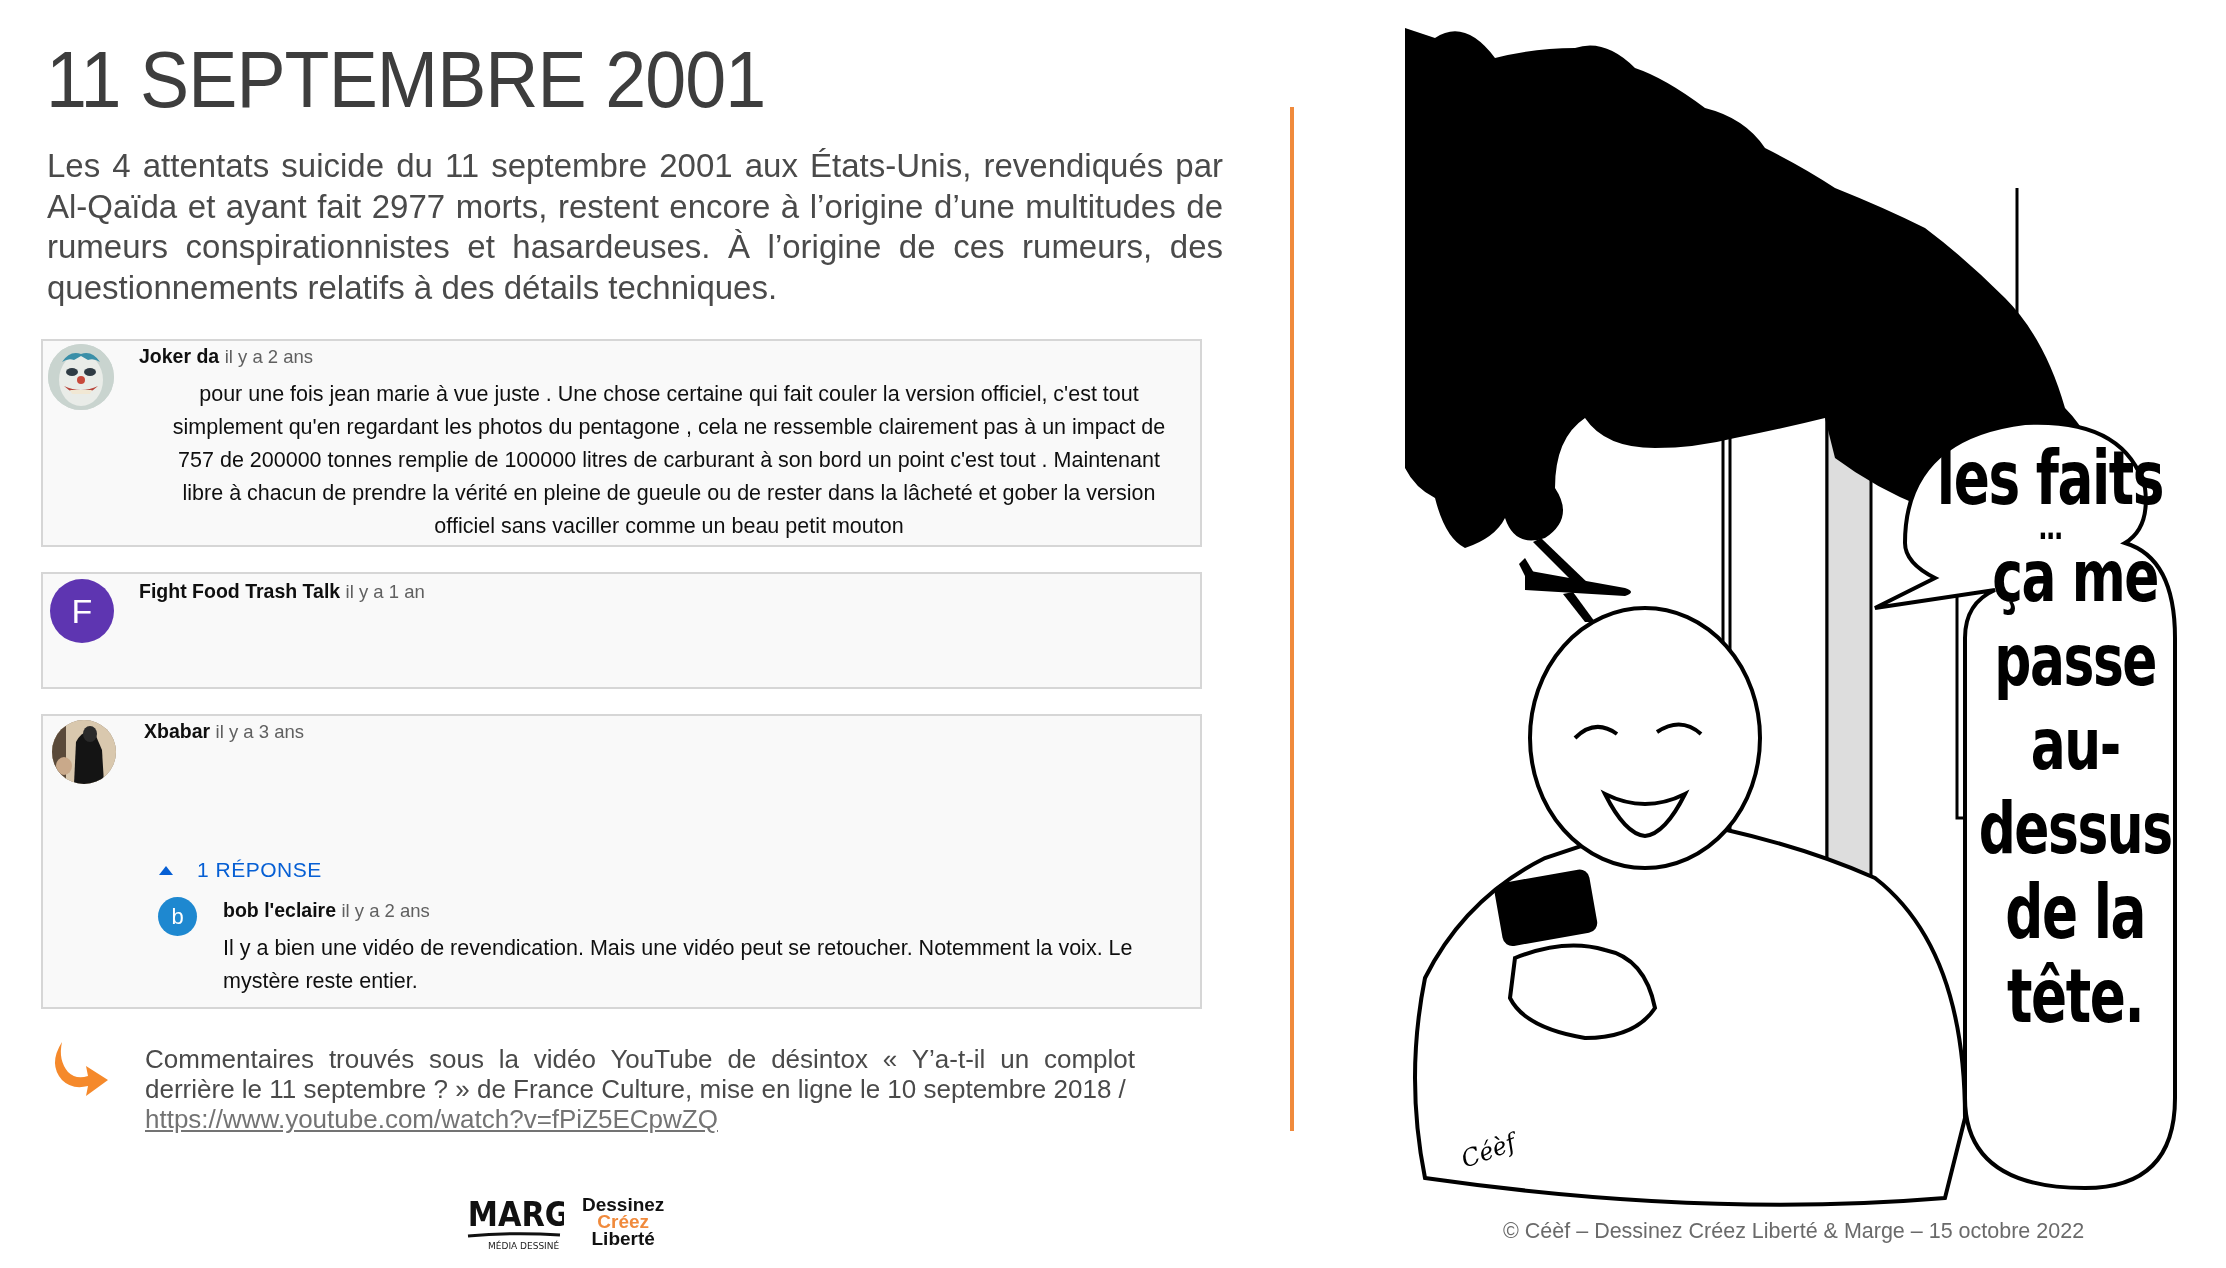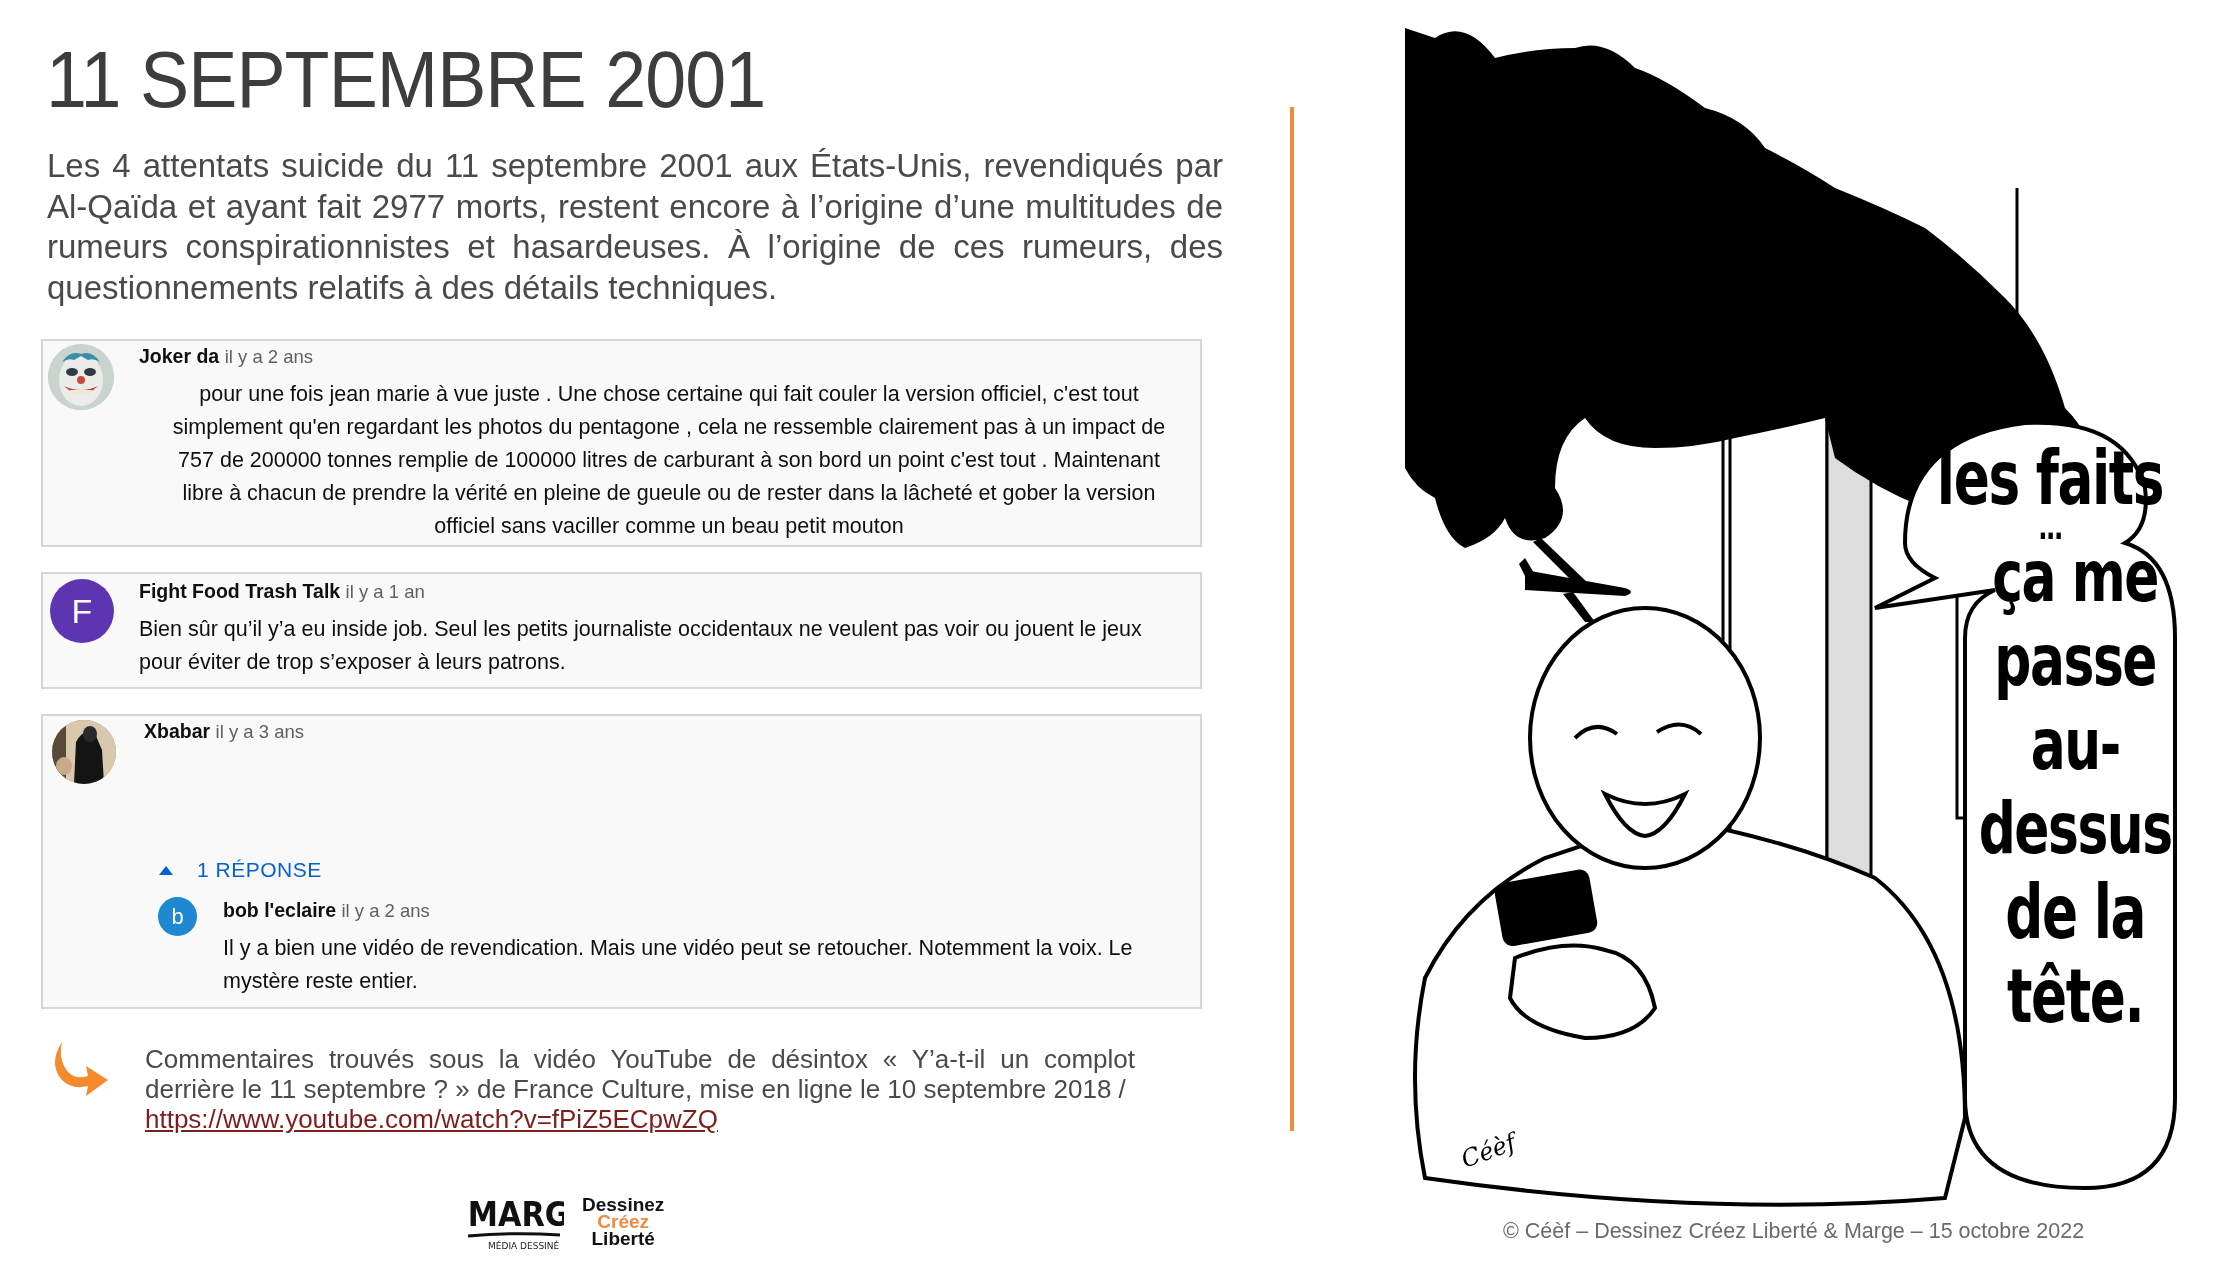--- a/index.html
+++ b/index.html
@@ -42,21 +42,21 @@
   }
   .reply-toggle .tri {
     width: 0; height: 0; border-left: 7px solid transparent; border-right: 7px solid transparent;
     border-bottom: 9px solid #065fd4; margin-right: 24px;
   }
   .source {
     position: absolute; left: 145px; top: 1044px; width: 990px;
     font-size: 26px; line-height: 30px; color: #4a4a4a;
     text-align: justify; text-align-last: left;
   }
-  .source a { color: #7f1d1d; text-decoration: underline; }
+  .source a { color: #737373; text-decoration: underline; }
   .divider {
     position: absolute; left: 1290px; top: 107px; width: 4px; height: 1024px; background: #f08a3c;
   }
   .logo-marge {
     position: absolute; left: 466px; top: 1192px; width: 98px; height: 62px;
   }
   .logo-dcl {
     position: absolute; left: 582px; top: 1196px; font-weight: 700; font-size: 19px;
     line-height: 17px; text-align: center; color: #111;
   }
@@ -103,22 +103,20 @@
 </div>
 
 <div class="comment-box" style="top:572px; height:117px;">
   <div class="avatar" style="left:7px; top:5px; width:64px; height:64px; background:#5e35b1; font-size:34px;">
     <span>F</span>
   </div>
   <div class="c-head" style="left:96px; top:6px;">
     <span class="c-author">Fight Food Trash Talk</span>
     <span class="c-time">il y a 1 an</span>
   </div>
-  <div class="c-text" style="left:96px; top:39px; width:1060px;">Bien sûr qu’il y’a eu inside job. Seul les petits journaliste occidentaux ne veulent pas voir ou jouent le jeux
-pour éviter de trop s’exposer à leurs patrons.</div>
 </div>
 
 <div class="comment-box" style="top:714px; height:295px;">
   <div class="avatar" style="left:9px; top:4px; width:64px; height:64px; background:#8a7a66;">
     <svg width="64" height="64" viewBox="0 0 64 64">
       <rect width="64" height="64" fill="#d9c8ae"></rect>
       <rect x="0" y="0" width="14" height="64" fill="#5a4a3a"></rect>
       <path d="M22 64 L24 22 Q32 6 44 16 L50 30 L52 64Z" fill="#141414"></path>
       <ellipse cx="38" cy="14" rx="7" ry="8" fill="#2a2a2a"></ellipse>
       <ellipse cx="12" cy="46" rx="8" ry="9" fill="#c9a98a"></ellipse>

